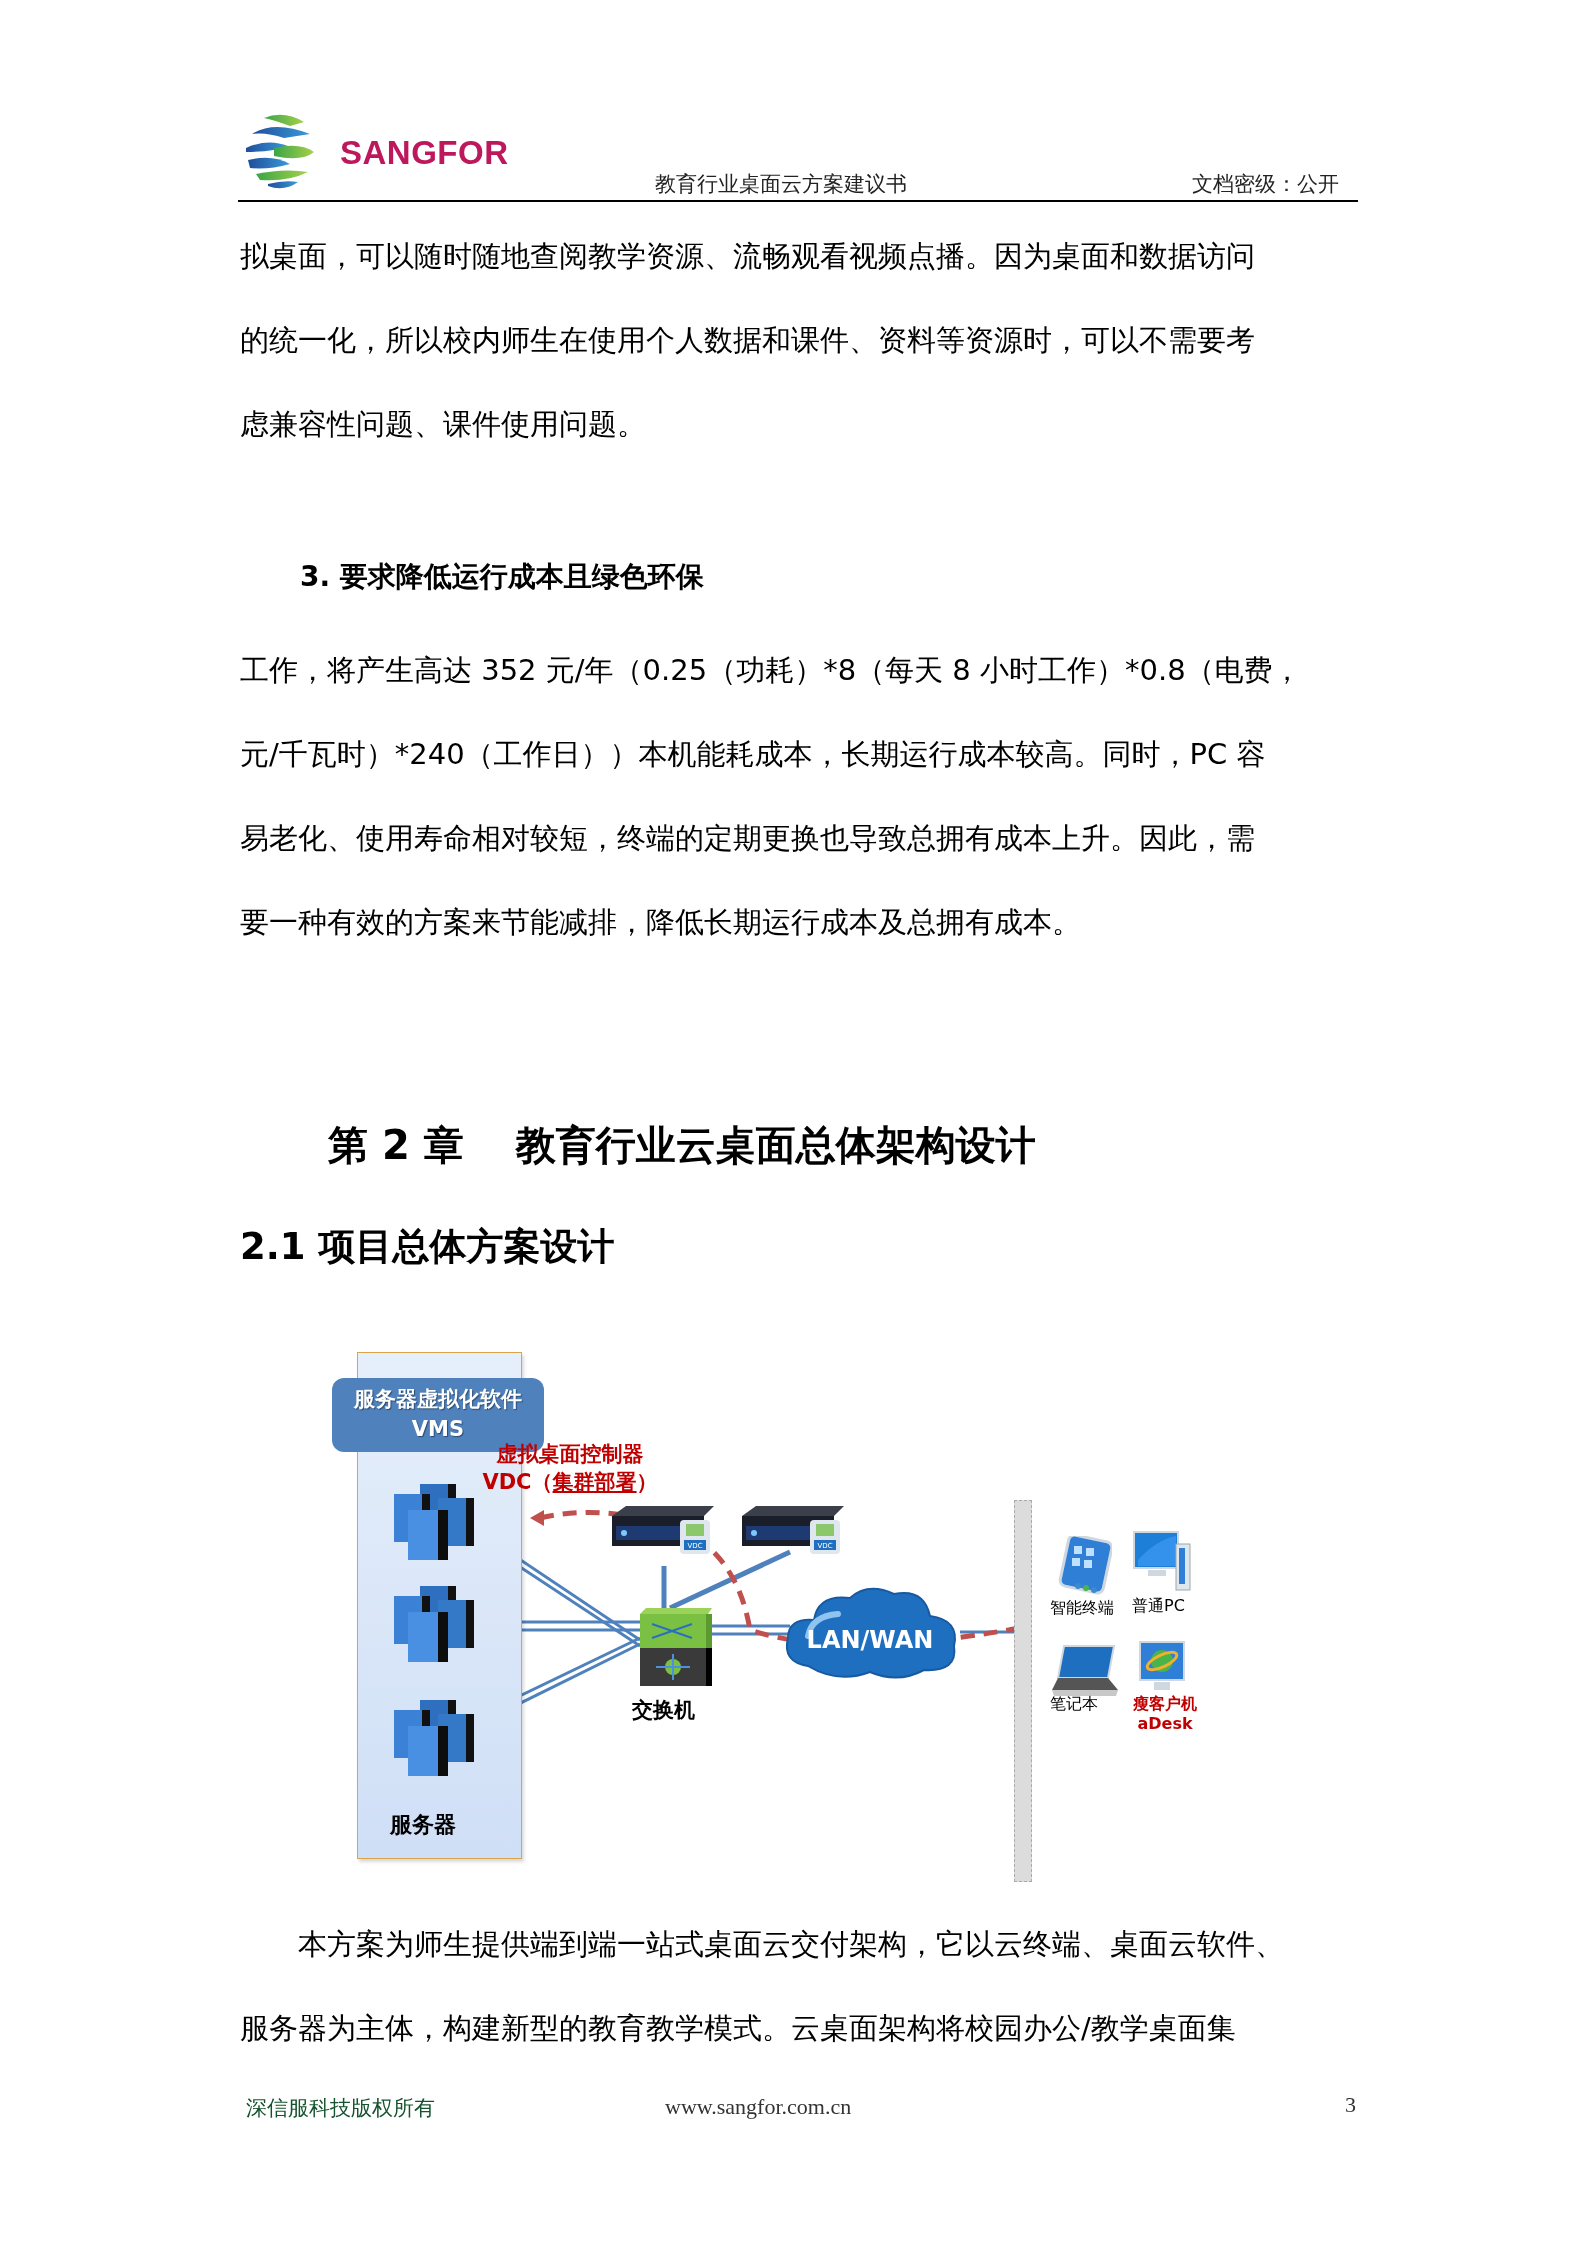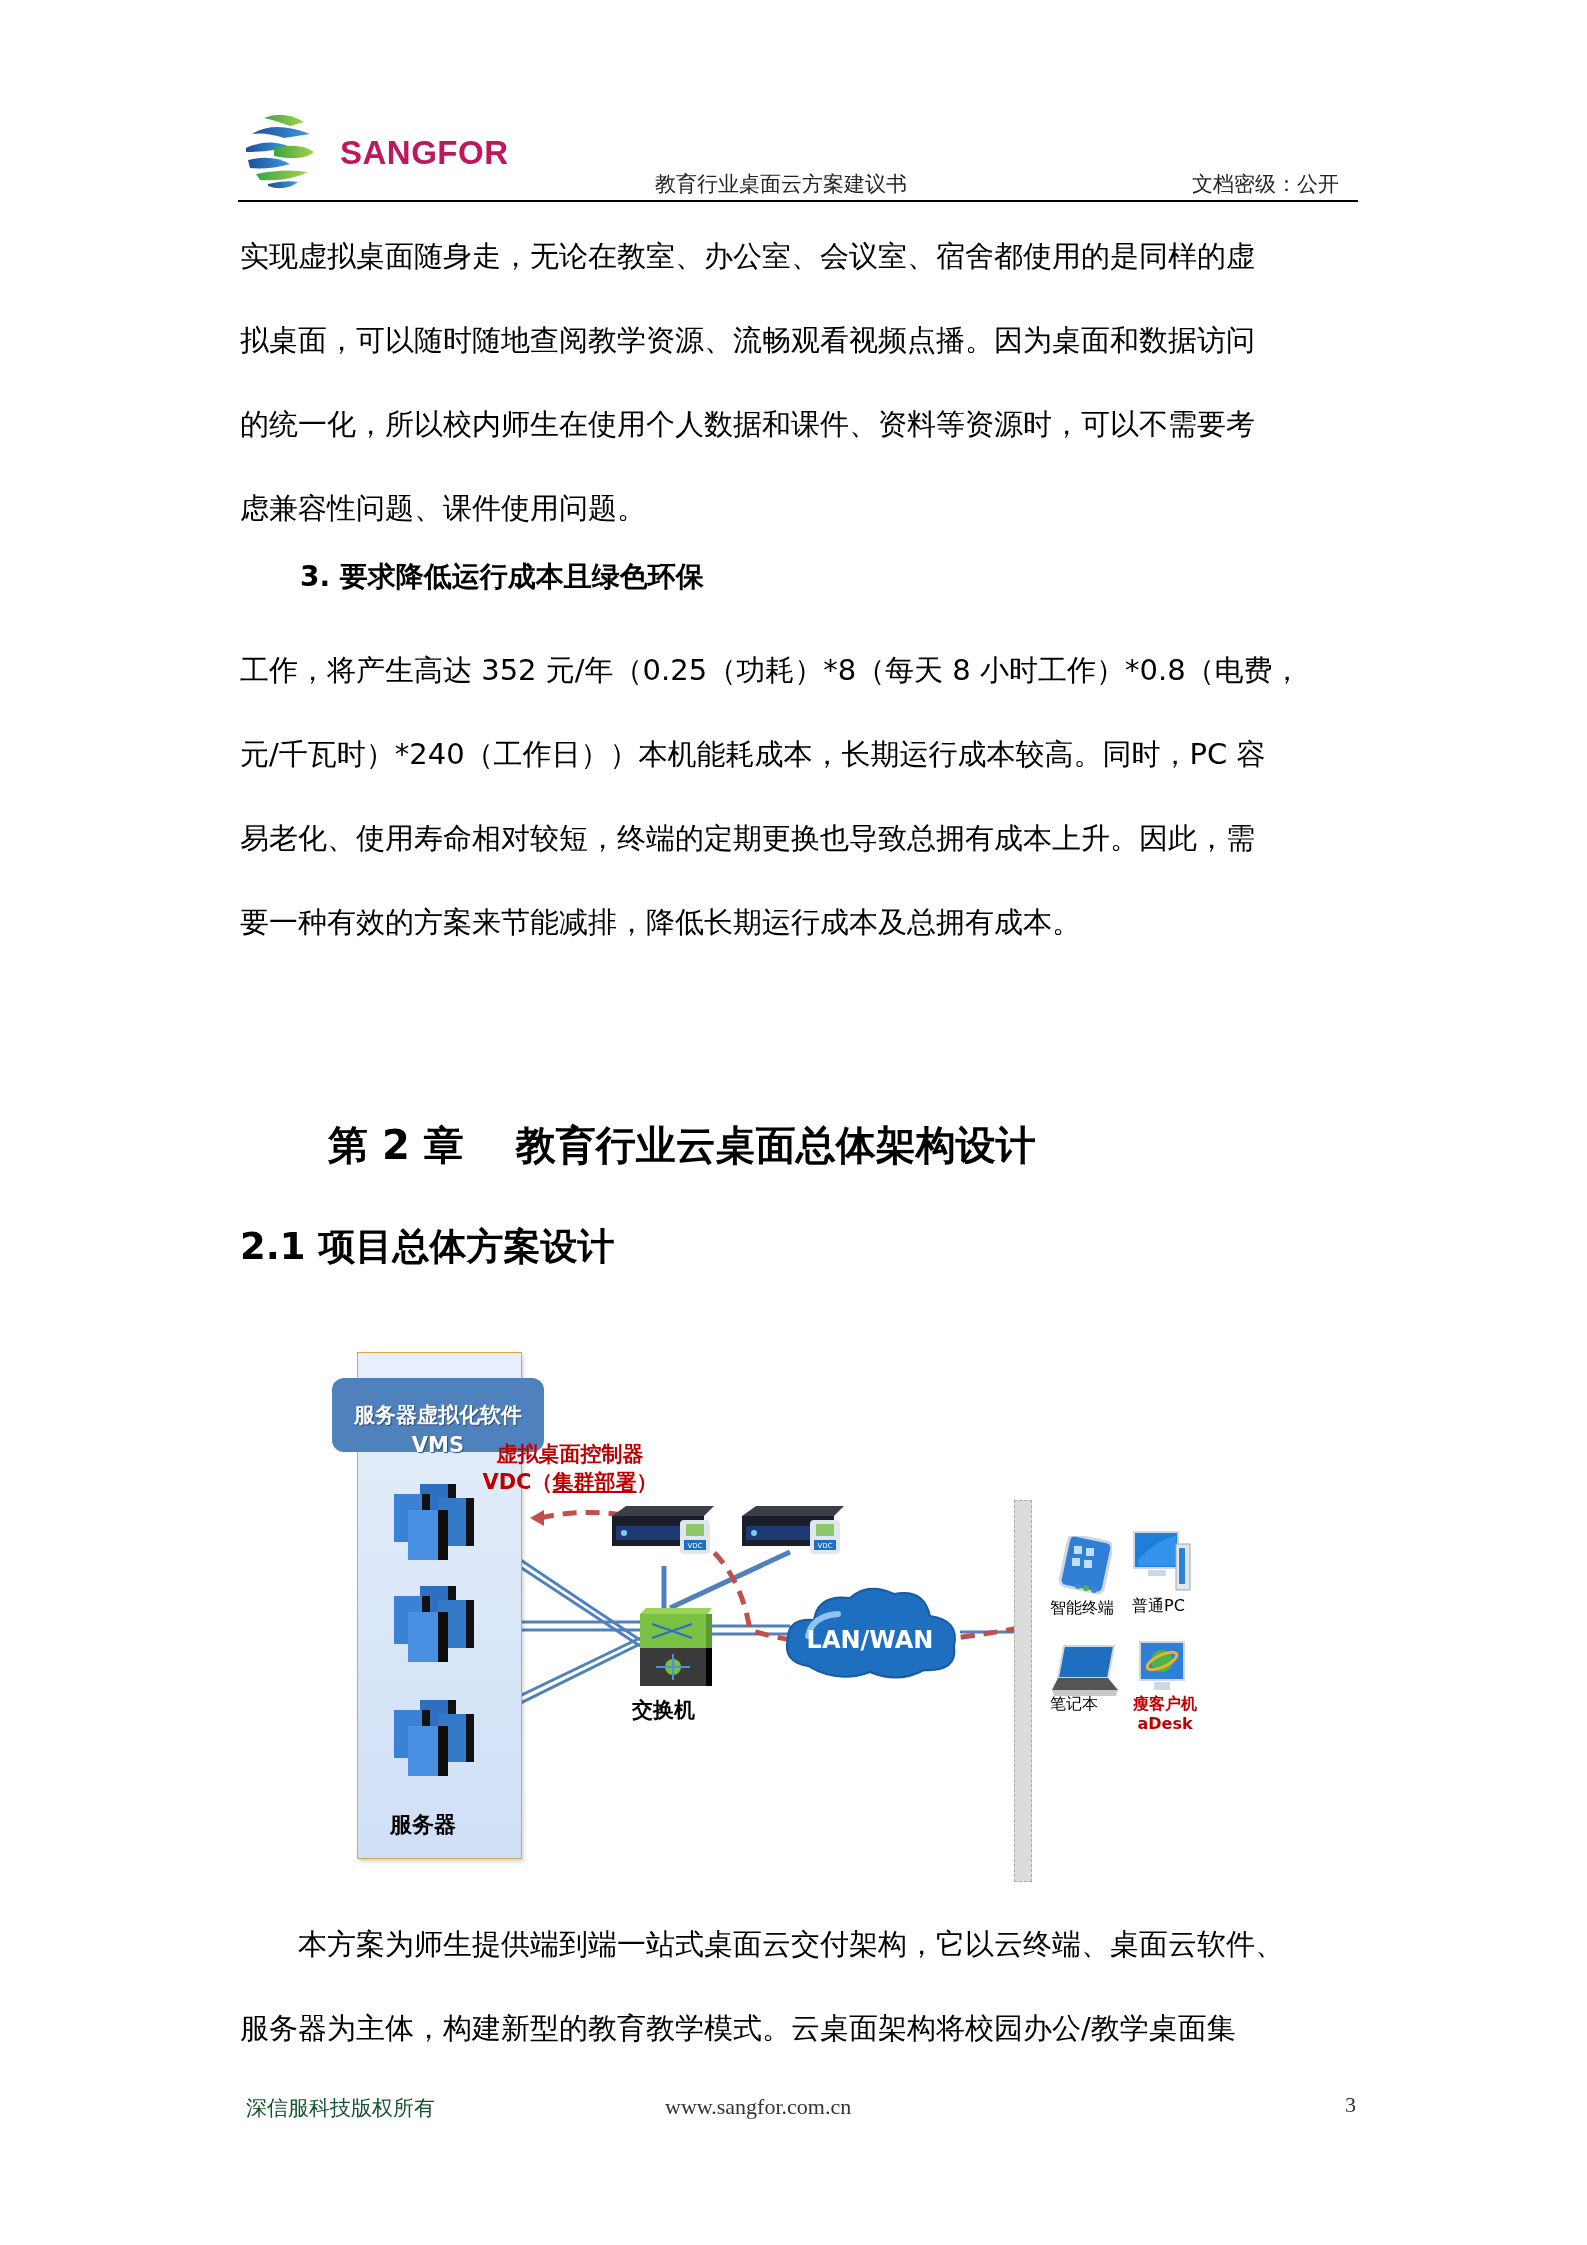--- a/index.html
+++ b/index.html
@@ -25,21 +25,21 @@
   .section { left:240px; top:1222px; font-size:37px; font-weight:bold; }
   
   .footer-left { left:246px; top:2094px; font-family:"DejaVu Serif","Liberation Serif",serif; font-size:21px; color:#14532d; }
   .footer-mid { left:665px; top:2094px; font-family:"Liberation Serif","DejaVu Serif",serif; font-size:22px; color:#333; }
   .footer-right { left:1345px; top:2092px; font-family:"Liberation Serif","DejaVu Serif",serif; font-size:22px; color:#333; }
   
   .diagram { left:320px; top:1340px; width:960px; height:540px; }
   .vms-panel { left:37px; top:12px; width:163px; height:505px; background:linear-gradient(#e6effb,#cfdff6);
                border:1.5px solid #d9a44a; box-shadow:2px 3px 3px rgba(0,0,0,0.15); }
   .vms-badge { left:12px; top:38px; width:212px; height:74px; background:#4f81bd; border-radius:12px;
-               color:#fff; font-weight:bold; font-size:21px; text-align:center; line-height:30px; padding-top:22px;
+               color:#fff; font-weight:bold; font-size:21px; text-align:center; line-height:30px; padding-top:6px;
                box-sizing:border-box; text-shadow:1px 1px 1px #2a4a70; }
   .server-label { left:70px; top:470px; font-size:22px; font-weight:bold; }
   .switch-label { left:312px; top:356px; font-size:21px; font-weight:bold; }
   .vdc-title { left:130px; top:100px; width:240px; text-align:center; color:#c00000; font-weight:bold;
                font-size:21px; line-height:28px; }
   .vdc-title u { text-decoration:underline; }
   .divider { left:694px; top:160px; width:16px; height:380px; background:#dcdcdc; border:1px dashed #aaa; }
   .device-label { font-size:16px; white-space:nowrap; }
   .adesk { color:#c00000; font-weight:bold; text-align:center; line-height:20px; }
   svg { display:block; }
@@ -67,21 +67,20 @@
     <path d="M12 64 Q40 58 64 62 Q44 72 16 70Z" fill="url(#lgG)"></path>
     <path d="M24 74 Q40 70 54 72 Q40 82 24 76Z" fill="url(#lgB)"></path>
   </svg>
 </div>
 <div class="abs logo-text">SANGFOR</div>
 <div class="abs header-title">教育行业桌面云方案建议书</div>
 <div class="abs header-class">文档密级：公开</div>
 <div class="abs header-rule"></div>
 
 <div class="abs para" style="top:214px;">
-  <span class="line">实现虚拟桌面随身走，无论在教室、办公室、会议室、宿舍都使用的是同样的虚</span>
   <span class="line">拟桌面，可以随时随地查阅教学资源、流畅观看视频点播。因为桌面和数据访问</span>
   <span class="line">的统一化，所以校内师生在使用个人数据和课件、资料等资源时，可以不需要考</span>
   <span class="line">虑兼容性问题、课件使用问题。</span>
 </div>
 
 <div class="abs item-heading">3.   要求降低运行成本且绿色环保</div>
 
 <div class="abs para" style="top:628px;">
   <span class="line">工作，将产生高达 352 元/年（0.25（功耗）*8（每天 8 小时工作）*0.8（电费，</span>
   <span class="line">元/千瓦时）*240（工作日））本机能耗成本，长期运行成本较高。同时，PC 容</span>

